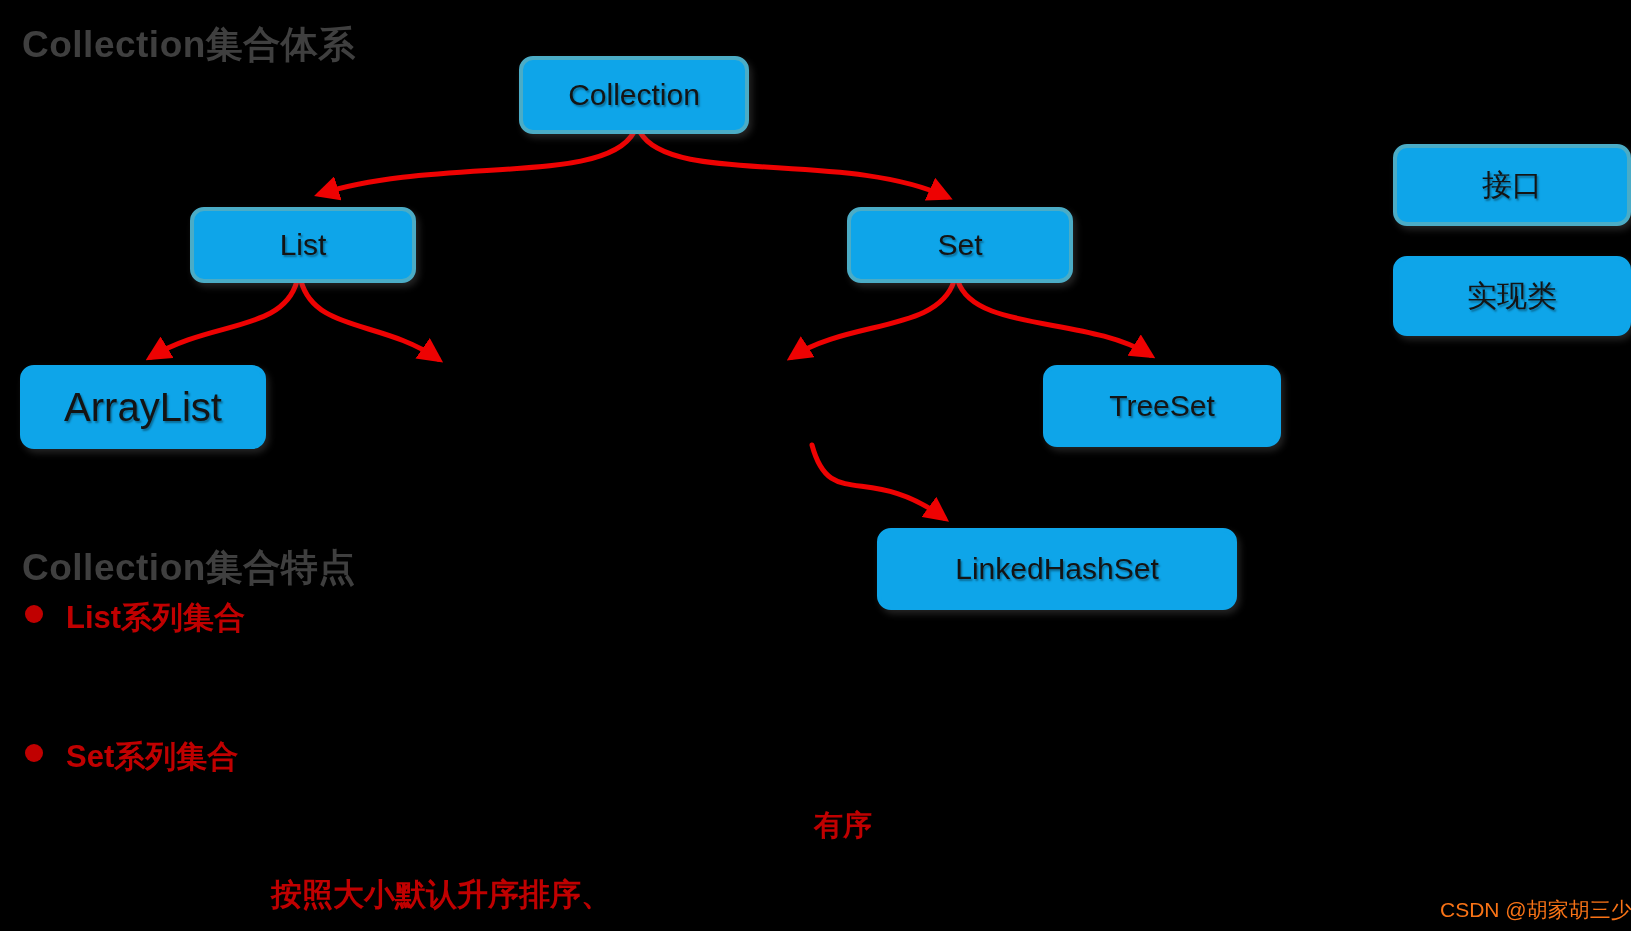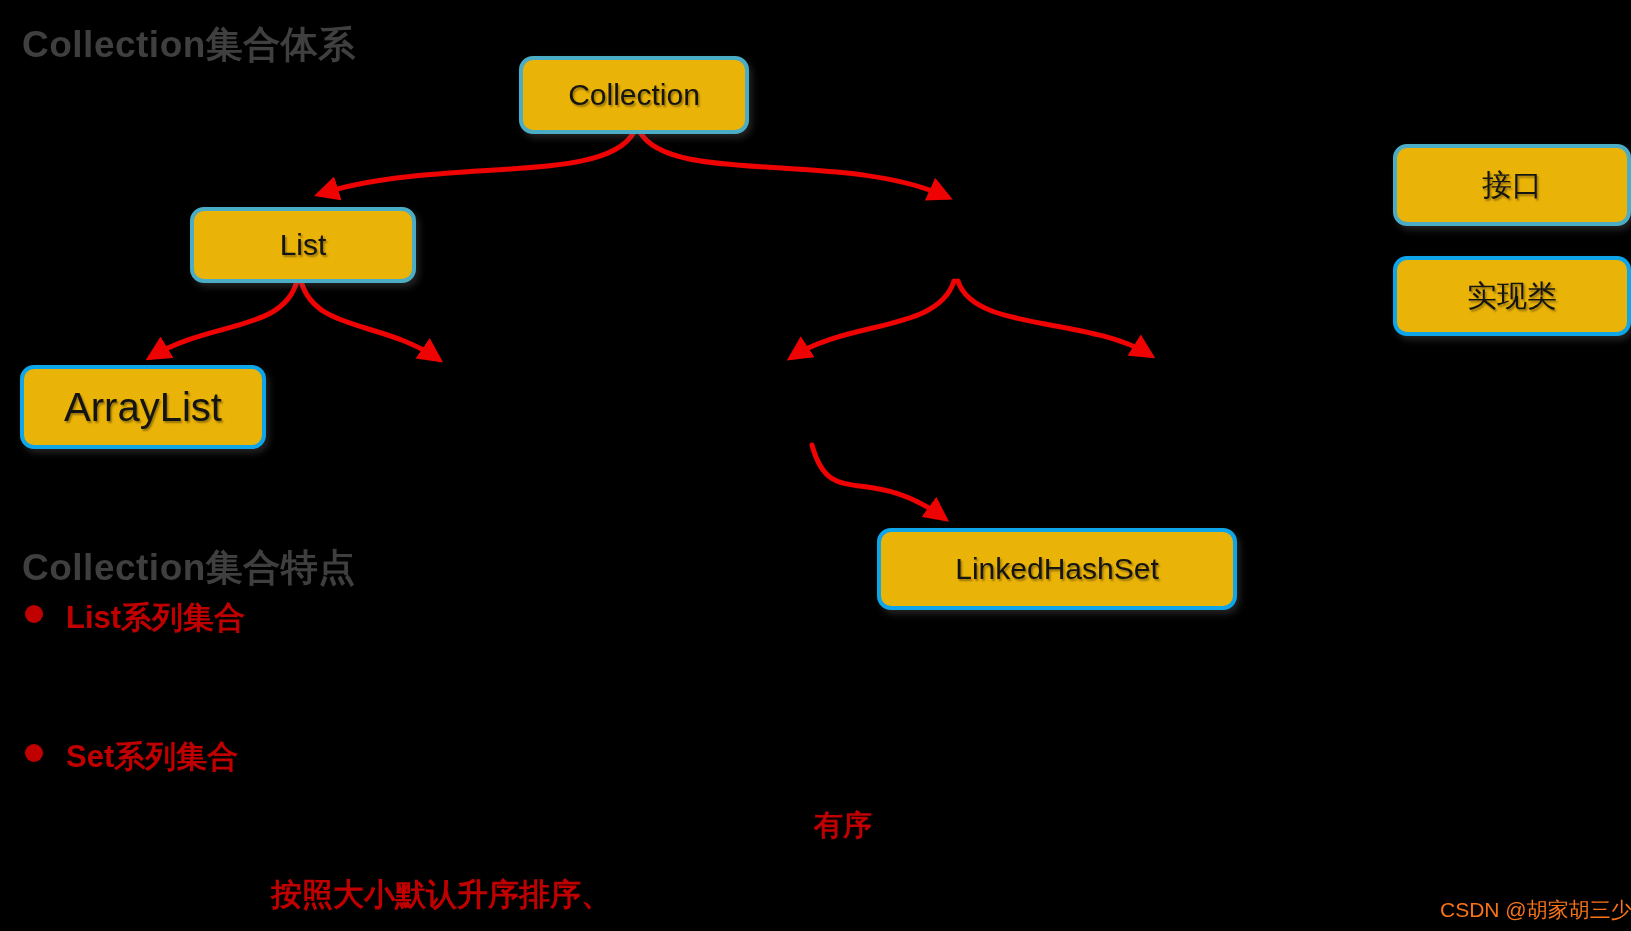--- a/index.html
+++ b/index.html
@@ -14,21 +14,21 @@
   .heading{
     position:absolute;
     color:#3F3F3F;
     font-size:37px;
     font-weight:bold;
     letter-spacing:0.5px;
     white-space:nowrap;
   }
   .node{
     position:absolute;
-    background:#eab308;
+    background:#0ea5e9;
     border-radius:14px;
     display:flex;align-items:center;justify-content:center;
     color:#141414;
     font-size:30px;
     box-shadow:3px 4px 7px rgba(130,130,130,0.28);
     text-shadow:1.5px 1.5px 2px rgba(0,0,0,0.35);
     white-space:nowrap;
   }
   .node.interface{border:4px solid #4BACC6;}
   .node.impl{border:4px solid #0ea5e9;}
@@ -67,21 +67,23 @@
     <path class="edge" marker-end="url(#ah)" d="M 640 132 C 670 186, 845 150, 947 197"></path>
     <path class="edge" marker-end="url(#ah)" d="M 297 281 C 283 332, 212 320, 151 357"></path>
     <path class="edge" marker-end="url(#ah)" d="M 301 281 C 315 332, 382 320, 438 359"></path>
     <path class="edge" marker-end="url(#ah)" d="M 954 281 C 938 332, 848 320, 792 357"></path>
     <path class="edge" marker-end="url(#ah)" d="M 958 281 C 974 332, 1088 316, 1150 355"></path>
     <path class="edge" marker-end="url(#ah)" d="M 812 445 C 830 512, 868 462, 944 518"></path>
   </svg>
 
   <div class="node interface" style="left:519px;top:56px;width:222px;height:70px;">Collection</div>
   <div class="node interface" style="left:190px;top:207px;width:218px;height:68px;">List</div>
+  <div class="node interface" style="left:847px;top:207px;width:218px;height:68px;">Set</div>
   <div class="node impl big" style="left:20px;top:365px;width:238px;height:76px;">ArrayList</div>
+  <div class="node impl" style="left:1043px;top:365px;width:230px;height:74px;">TreeSet</div>
   <div class="node impl" style="left:877px;top:528px;width:352px;height:74px;">LinkedHashSet</div>
 
   <div class="node interface" style="left:1393px;top:144px;width:230px;height:74px;">接口</div>
   <div class="node impl" style="left:1393px;top:256px;width:230px;height:72px;">实现类</div>
 
   <span class="bullet-dot" style="left:25px;top:605px;"></span>
   <div class="red-text" style="left:66px;top:597px;">List系列集合</div>
 
   <span class="bullet-dot" style="left:25px;top:744px;"></span>
   <div class="red-text" style="left:66px;top:736px;">Set系列集合</div>

